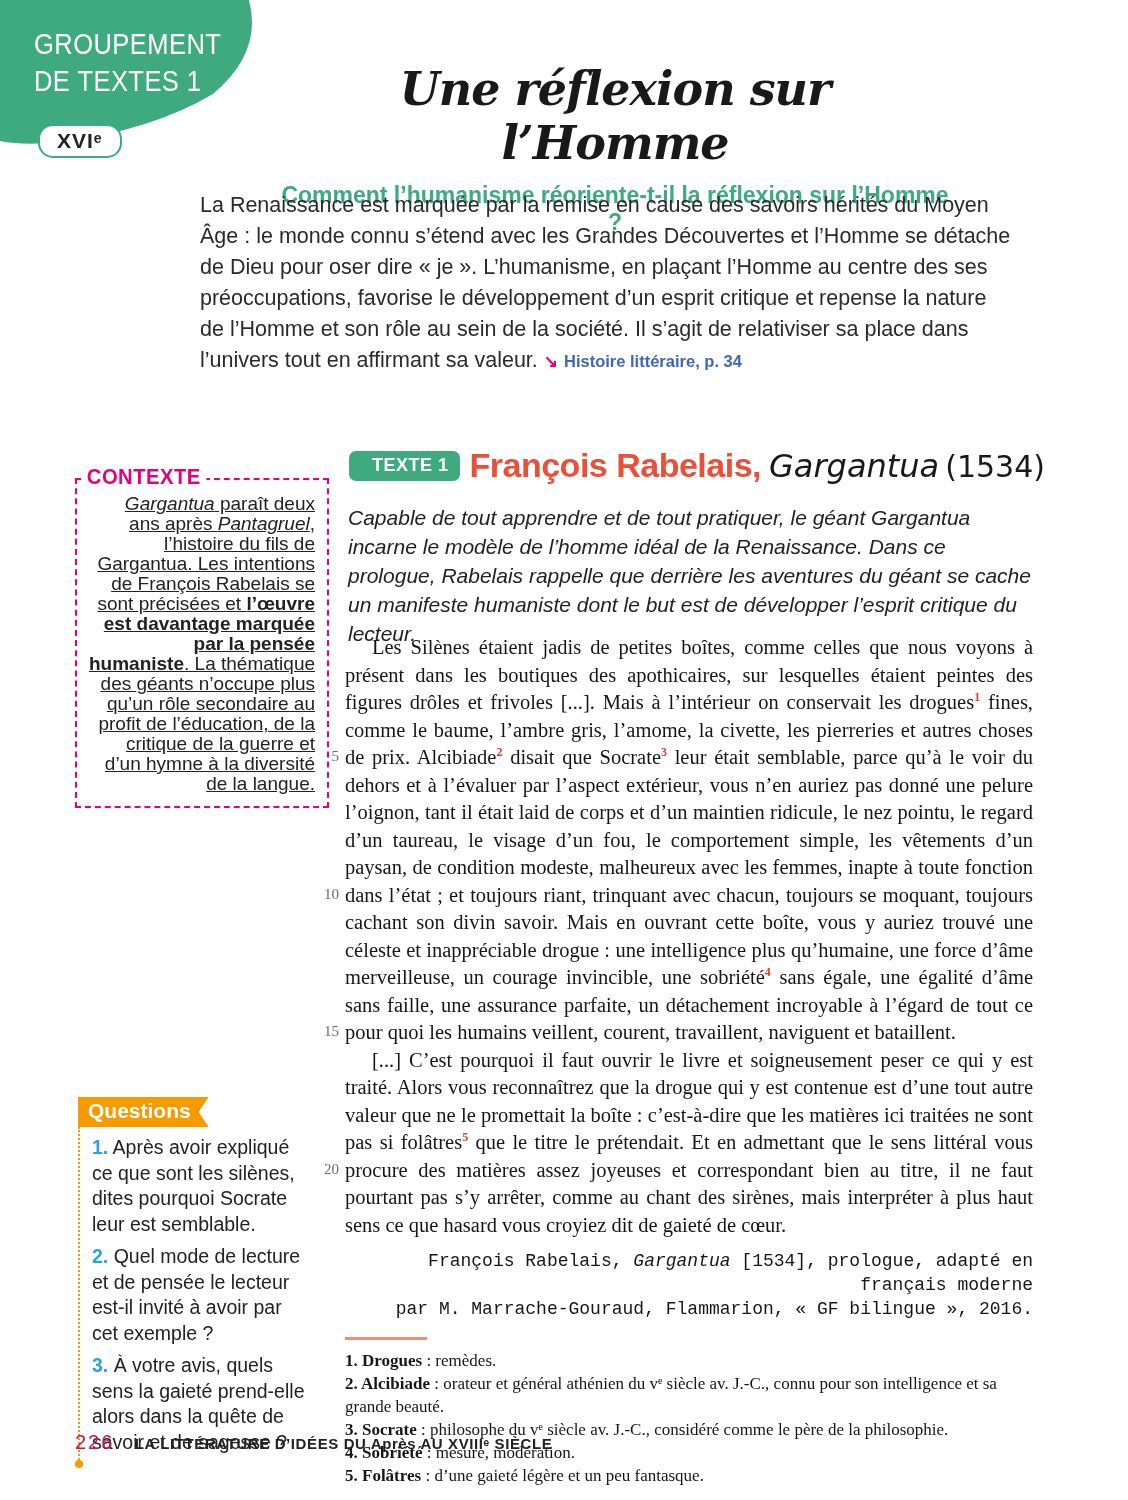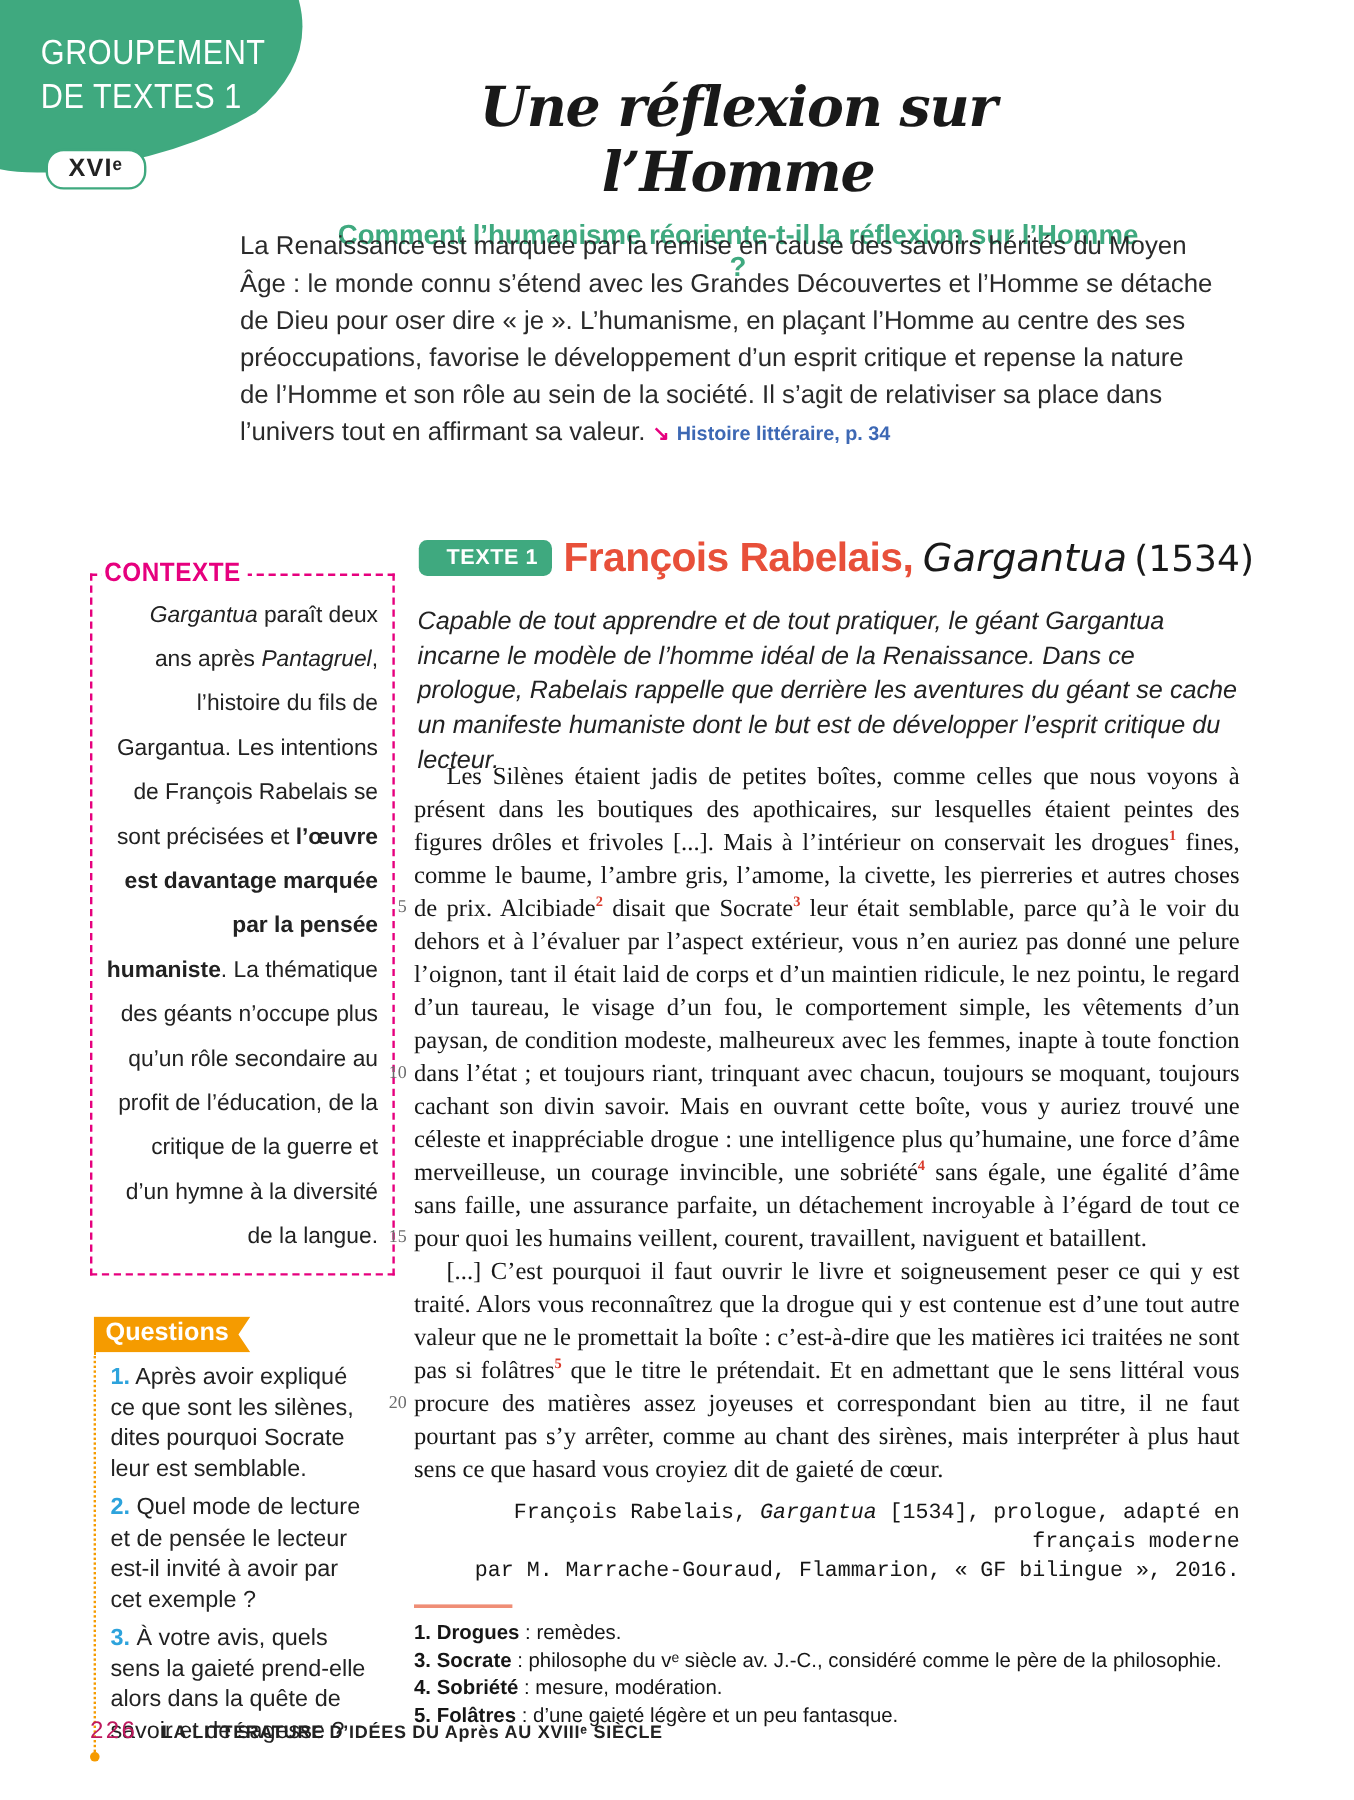--- a/index.html
+++ b/index.html
@@ -25,21 +25,21 @@
     font-size:21.5px;line-height:31px;color:#2a2a2a;}
   .xref{white-space:nowrap;text-decoration:none;}
   .xref .arrow{color:#e6007e;font-weight:bold;font-size:17px;}
   .xref .lbl{color:#3d68b4;font-weight:bold;font-size:16.5px;}
   
   .contexte{position:absolute;left:75px;top:478px;width:226px;
     border:2px dashed #e6007e;padding:14px 12px 12px 12px;text-align:right;}
   .contexte-title{position:absolute;top:-16px;left:8px;background:#fff;
     padding:0 6px 0 2px;color:#e6007e;font-size:22px;font-weight:bold;
     letter-spacing:.5px;margin:0;transform:scaleX(.92);transform-origin:left;}
-  .contexte-body{font-size:19px;line-height:37px;color:#222;}
+  .contexte-body{font-size:19px;line-height:20px;color:#222;text-decoration:underline;}
   .it{font-style:italic;}
   .bd{font-weight:bold;}
   
   .texte-head{position:absolute;left:349px;top:446px;width:690px;white-space:nowrap;}
   .texte-badge{display:inline-block;background:#3fa97f;color:#fff;font-weight:bold;
     font-size:18px;padding:4px 11px 5px 23px;border-radius:7px;vertical-align:6px;
     letter-spacing:.5px;}
   .texte-author{color:#e8503a;font-weight:bold;font-size:34px;margin-left:10px;
     letter-spacing:-.5px;}
   .texte-work{font-style:italic;font-size:32px;color:#191919;margin-left:8px;
@@ -52,21 +52,21 @@
   
   .bodytext{position:absolute;left:345px;top:634px;width:688px;}
   .bodytext p{margin:0;text-indent:27px;text-align:justify;
     font-family:"Liberation Serif",serif;font-size:20.5px;line-height:27.5px;color:#161616;}
   .bodytext sup{color:#d93a2b;font-weight:bold;font-size:12px;line-height:0;}
   .lineno{position:absolute;left:-32px;width:26px;text-align:right;
     font-family:"Liberation Serif",serif;font-size:15px;color:#6b6b6b;}
   .attribution{margin-top:10px;text-align:right;
     font-family:Liberation Mono, monospace;font-size:18px;line-height:24px;color:#161616;}
   .foot-rule{margin-top:16px;width:82px;height:3px;background:#ef8e76;}
-  .footnotes{margin-top:9px;font-family:Liberation Sans, sans-serif;
+  .footnotes{margin-top:9px;font-family:Liberation Serif, serif;
     font-size:17px;line-height:23px;color:#161616;}
   
   .questions{position:absolute;left:78px;top:1097px;width:228px;}
   .questions-header{display:inline-block;background:#f59b00;color:#fff;
     font-size:21px;font-weight:bold;padding:2px 18px 4px 10px;margin:0;
     clip-path:polygon(0 0,100% 0,calc(100% - 10px) 50%,100% 100%,0 100%);}
   .questions-body{border-left:2px dotted #f59b00;padding:8px 0 2px 12px;position:relative;}
   .questions-body:after{content:"";position:absolute;left:-5px;bottom:-4px;
     width:8px;height:8px;border-radius:50%;background:#f59b00;}
   .q-item{font-size:19.5px;line-height:25.5px;color:#222;margin-bottom:7px;}
@@ -121,20 +121,21 @@
 
   <div class="attribution">
     <span>François Rabelais, </span><span class="it">Gargantua</span><span> [1534], prologue, adapté en français moderne</span><br>
     <span>par M. Marrache-Gouraud, Flammarion, « GF bilingue », 2016.</span>
   </div>
 
   <div class="foot-rule"></div>
 
   <div class="footnotes">
     <div><span class="bd">1. Drogues</span><span> : remèdes.</span></div>
+    <div><span class="bd">2. Alcibiade</span><span> : orateur et général athénien du vᵉ siècle av. J.-C., connu pour son intelligence et sa grande beauté.</span></div>
     <div><span class="bd">3. Socrate</span><span> : philosophe du vᵉ siècle av. J.-C., considéré comme le père de la philosophie.</span></div>
     <div><span class="bd">4. Sobriété</span><span> : mesure, modération.</span></div>
     <div><span class="bd">5. Folâtres</span><span> : d’une gaieté légère et un peu fantasque.</span></div>
   </div>
 </div>
 
 <div class="questions">
   <h3 class="questions-header">Questions</h3>
   <div class="questions-body">
     <div class="q-item"><span class="q-num">1.</span><span> Après avoir expliqué ce que sont les silènes, dites pourquoi Socrate leur est semblable.</span></div>

